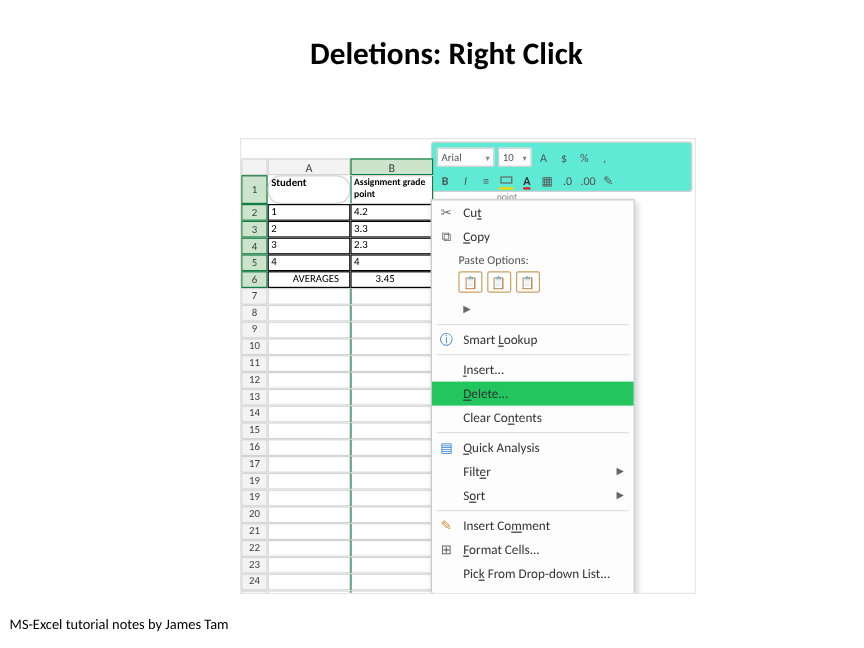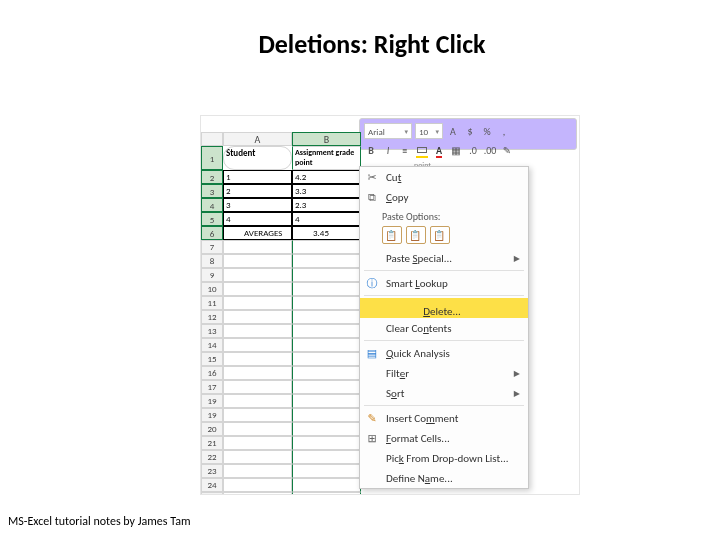--- a/index.html
+++ b/index.html
@@ -27,22 +27,22 @@
     background: #fff;
     border: 1px solid #e5e5e5;
     overflow: hidden;
   }
   
   .mini-toolbar {
     position: absolute;
     left: 158px;
     top: 2px;
     width: 218px;
-    height: 32px;
-    background: #c4b5fd;
+    height: 42px;
+    background: #5eead4;
     border: 1px solid #d0d0d0;
     border-radius: 3px;
     font-size: 9px;
     color: #555;
     padding: 3px 4px;
   }
   .toolbar-row1 { display: flex; align-items: center; gap: 3px; height: 18px; }
   .font-name {
     border: 1px solid #ccc;
     background: #fff;
@@ -137,21 +137,21 @@
     color: #333;
   }
   .cm-item {
     display: flex;
     align-items: center;
     height: 20px;
     padding: 0 8px 0 4px;
     gap: 6px;
     position: relative;
   }
-  .cm-item.highlight { background: #fde047; flex-direction: column; }
+  .cm-item.highlight { background: #22c55e; }
   .cm-icon {
     width: 16px; height: 16px;
     display: flex; align-items: center; justify-content: center;
     font-size: 11px;
     color: #666;
   }
   .cm-label { flex: 1; }
   .cm-arrow { font-size: 8px; color: #666; }
   .cm-sep { height: 1px; background: #e0e0e0; margin: 2px 4px; }
   .cm-heading {
@@ -369,29 +369,32 @@
       <span class="cm-label"><span><span class="underline-letter">C</span>opy</span></span>
     </div>
     <div class="cm-heading">Paste Options:</div>
     <div class="paste-opts">
       <div class="paste-chip">📋</div>
       <div class="paste-chip">📋</div>
       <div class="paste-chip">📋</div>
     </div>
     <div class="cm-item">
       <span class="cm-icon"></span>
-      <span class="cm-label"><span>Paste <span class="underline-letter">S</span>pecial...</span></span>
       <span class="cm-arrow">▶</span>
     </div>
     <div class="cm-sep"></div>
     <div class="cm-item">
       <span class="cm-icon" style="color:#2b7cd3;">ⓘ</span>
       <span class="cm-label"><span>Smart <span class="underline-letter">L</span>ookup</span></span>
     </div>
     <div class="cm-sep"></div>
+    <div class="cm-item">
+      <span class="cm-icon"></span>
+      <span class="cm-label"><span><span class="underline-letter">I</span>nsert...</span></span>
+    </div>
     <div class="cm-item highlight">
       <span class="cm-icon"></span>
       <span class="cm-label"><span><span class="underline-letter">D</span>elete...</span></span>
     </div>
     <div class="cm-item">
       <span class="cm-icon"></span>
       <span class="cm-label"><span>Clear Co<span class="underline-letter">n</span>tents</span></span>
     </div>
     <div class="cm-sep"></div>
     <div class="cm-item">

